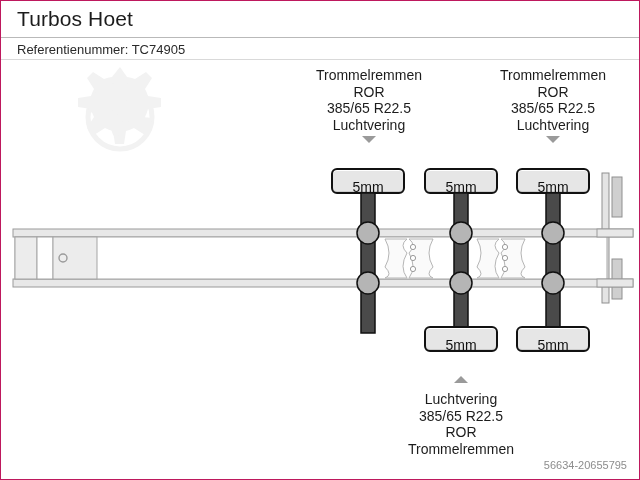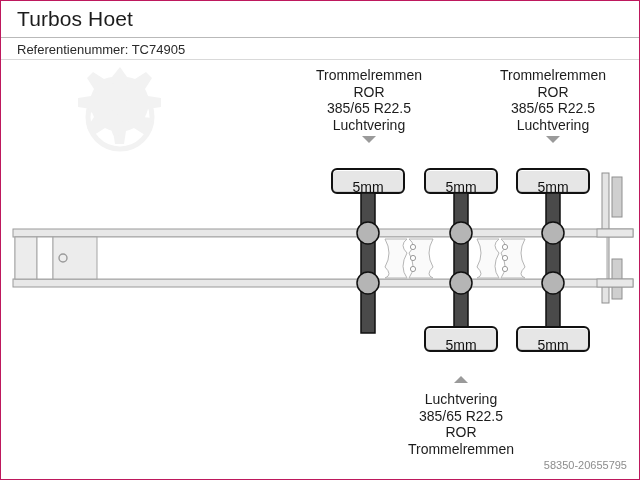--- a/index.html
+++ b/index.html
@@ -246,15 +246,15 @@
   </div>
 
   <div class="arrow-up" style="left:453px; top:375px;"></div>
   <div class="spec" style="left:380px; top:390px; width:160px;">
     <div>Luchtvering</div>
     <div>385/65 R22.5</div>
     <div>ROR</div>
     <div>Trommelremmen</div>
   </div>
 
-  <div class="code">58350-20655795</div>
+  <div class="code">56634-20655795</div>
 
 </div>
 
 </body></html>

